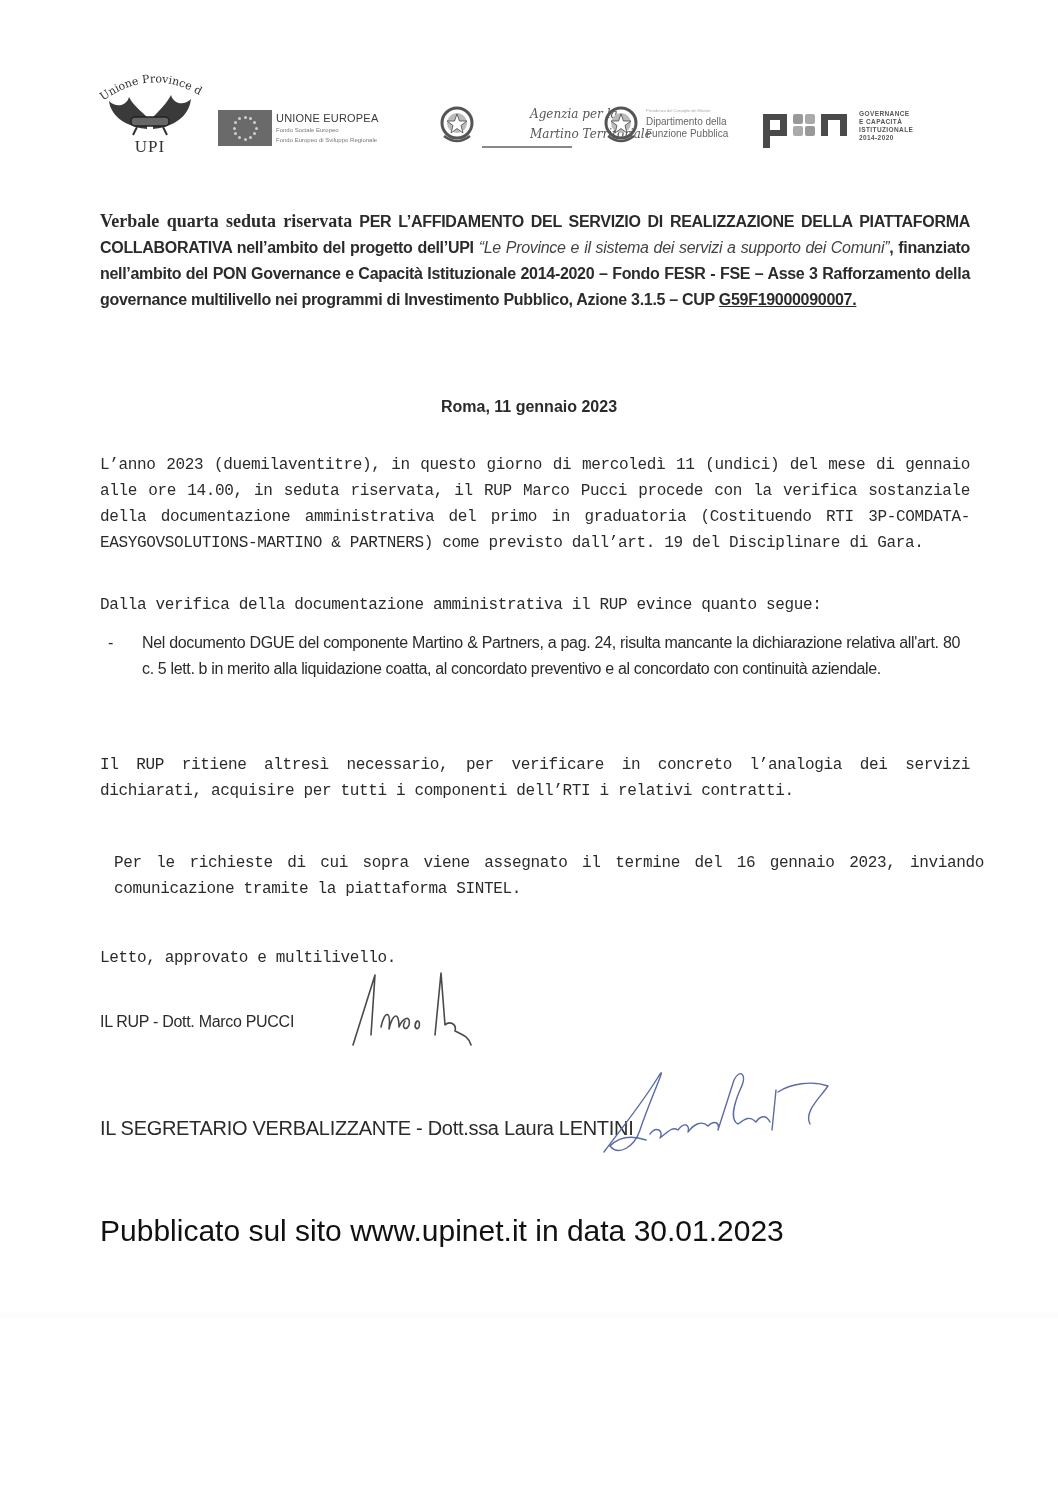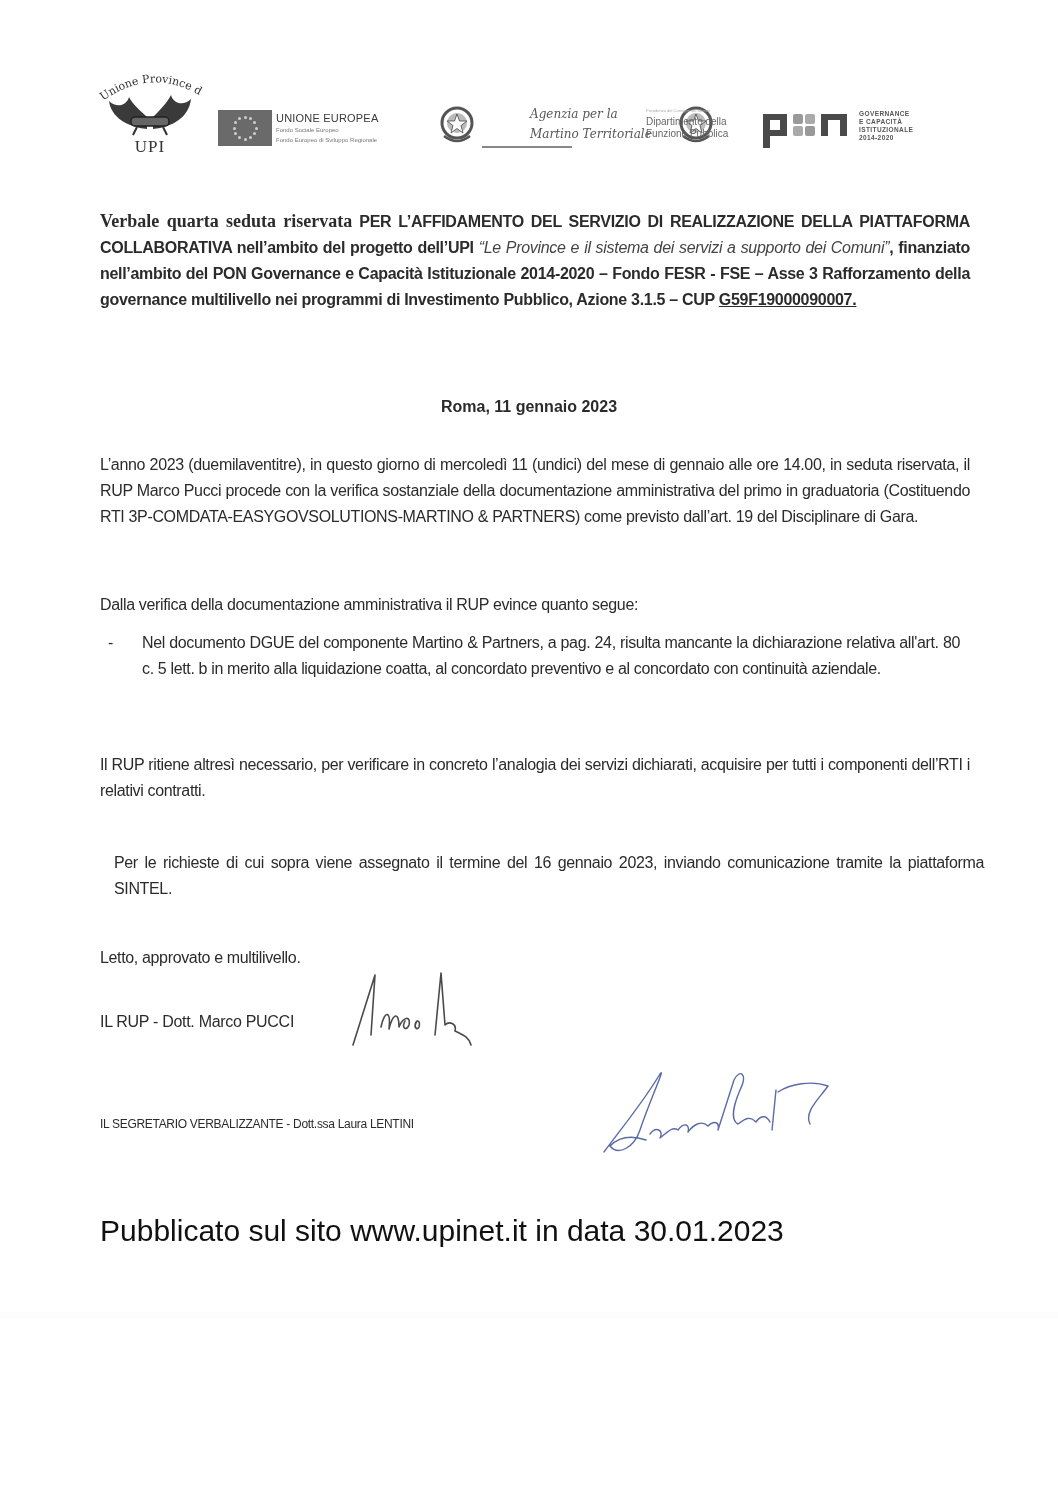--- a/index.html
+++ b/index.html
@@ -16,49 +16,49 @@
   .eu-flag { position:absolute; left:0; top:0; width:54px; height:36px; background:#6a6a6a; }
   .eu-flag .star { position:absolute; width:3px; height:3px; background:#cfcfcf; border-radius:50%; }
   .eu-title { position:absolute; left:58px; top:2px; font-size:11px; font-weight:normal; color:#3a3a3a; letter-spacing:0.2px; }
   .eu-sub { position:absolute; left:58px; font-size:6px; color:#777; white-space:nowrap; }
 
   .emblem { position:absolute; width:38px; height:42px; }
   .agenzia-logo { left: 438px; top: 104px; width: 140px; height: 48px; }
   .agenzia-text { position:absolute; left:44px; top:0; font-family:"DejaVu Serif", serif; font-style:italic; font-size:12px; color:#555; line-height:20px; white-space:nowrap;margin-left:48px; }
   .agenzia-bar { position:absolute; left:44px; top:42px; width:90px; height:2px; background:#888; }
 
-  .dfp-logo { left: 602px; top: 104px; width: 150px; height: 48px; text-align: center; }
+  .dfp-logo { left: 602px; top: 104px; width: 150px; height: 48px; }
   .dfp-small { position:absolute; left:44px; top:4px; font-size:4px; color:#aaa; white-space:nowrap; }
   .dfp-text { position:absolute; left:44px; top:12px; font-size:10px; color:#666; line-height:12px; white-space:nowrap; }
 
   .pon-logo { left: 763px; top: 106px; width: 180px; height: 44px; }
   .pon-word { position:absolute; left:0; top:4px; width:86px; height:38px; }
   .pon-tag { position:absolute; left:96px; top:4px; font-size:6.5px; font-weight:bold; color:#555; line-height:8px; letter-spacing:0.4px; white-space:nowrap; }
 
   
   .doc { font-family: "Liberation Sans", sans-serif; color: #2b2b2b; }
   .title-block { left: 100px; top: 208px; width: 870px; font-size: 16px; line-height: 26px; text-align: justify; font-weight: bold; letter-spacing: -0.3px; }
   .title-block .serif { font-family: "Liberation Serif", serif; font-size: 18px; letter-spacing: 0; }
   .title-block .ital { font-style: italic; font-weight: normal; color:#444; }
   .title-block .cup { text-decoration: underline; }
 
   .date-line { left: 0; width: 1058px; top: 398px; text-align: center; font-size: 16px; font-weight: bold; }
 
-  .para { left: 100px; width: 870px; font-size: 16px; line-height: 26px; text-align: justify; letter-spacing: -0.35px; }
+  .para { left: 100px; width: 870px; font-size: 16px; line-height: 26px; text-align: justify; letter-spacing: -0.35px; font-family: Liberation Mono, monospace; }
   .p1 { top: 452px; }
   .p2 { top: 592px; left: 100px; }
   .bullet { left: 100px; top: 630px; width: 870px; font-size:16px; line-height:26px; letter-spacing:-0.35px; }
   .bullet .dash { position:absolute; left:8px; top:0; }
   .bullet .btext { position:absolute; left:42px; width:818px; text-align: justify; }
   .p3 { top: 752px; }
   .p4 { top: 850px; margin-left: 14px; }
   .p5 { top: 945px; }
 
   .sign1 { left: 100px; top: 1013px; font-size:16px; letter-spacing:-0.3px; }
-  .sign2 { left: 100px; top: 1117px; font-size:12px; letter-spacing:-0.3px; }
+  .sign2 { left: 100px; top: 1117px; font-size:20px; letter-spacing:-0.3px; }
   .sig-rup { left: 345px; top: 965px; width: 180px; height: 95px; }
   .sig-seg { left: 590px; top: 1060px; width: 260px; height: 110px; }
 
   .publish { left: 100px; top: 1214px; font-size: 30px; color: #111; font-family: "Liberation Sans", sans-serif; }
 
   .scan-line { left: 0; top: 1312px; width: 1058px; height: 6px; background: #fbfdfd; }
 </style>
 </head>
 <body>
 

